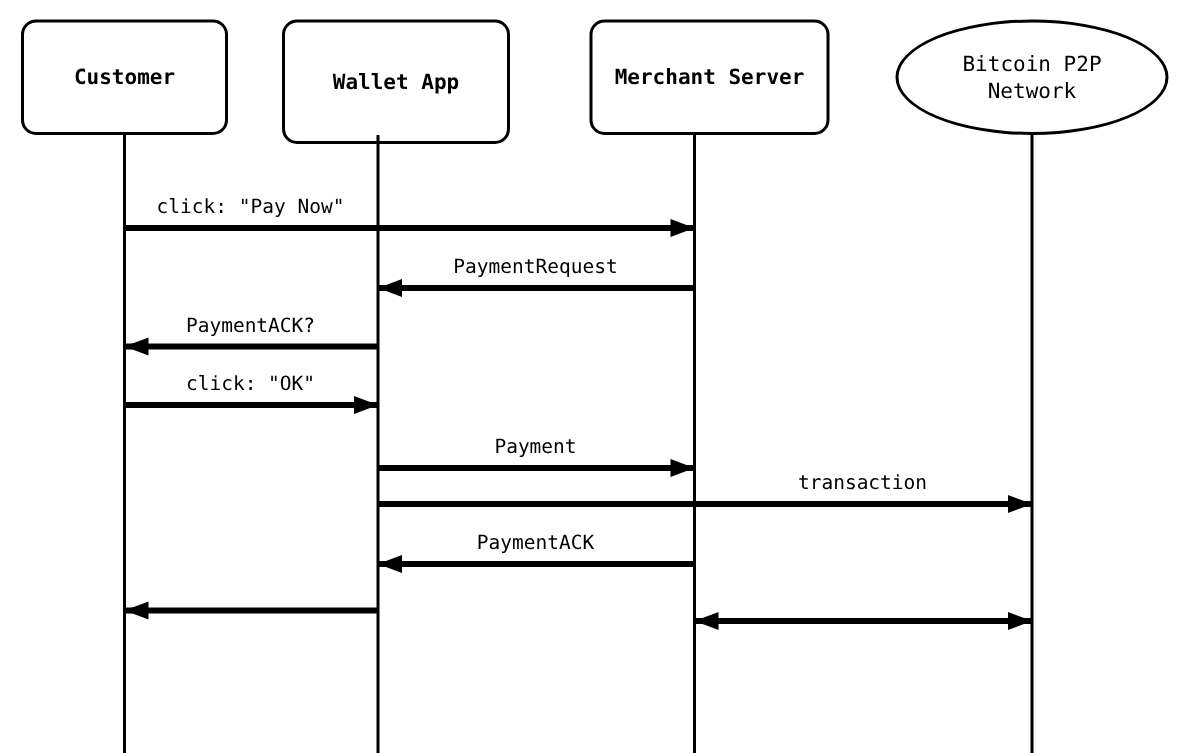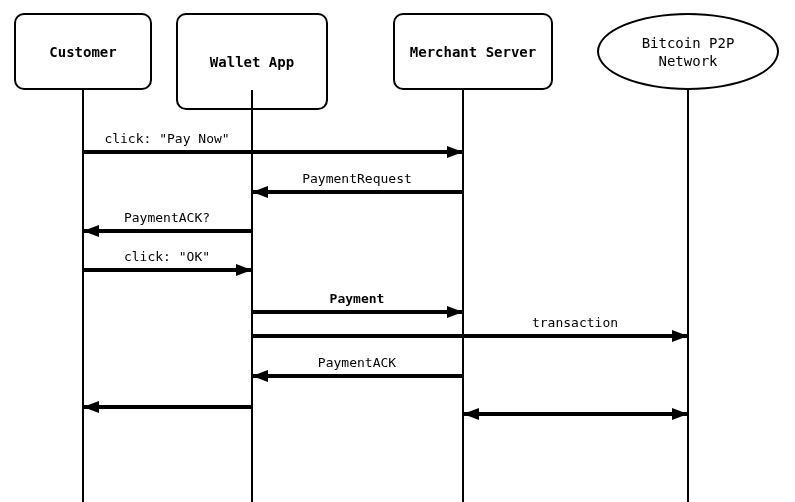--- a/index.html
+++ b/index.html
@@ -60,21 +60,21 @@
   }
 </style>
 </head>
 <body>
 
 <div class="stage" id="stage" style="--line: #000000; background: rgb(255, 255, 255);">
     <div class="actor rect" style="left: 14px; top: 13px; width: 138px; height: 77px;">
       <span class="actor-label">Customer</span>
     </div>
     <div class="lifeline" style="left: 82px; top: 90px; height: 412px;"></div>
-    <div class="actor rect" style="left: 176px; top: 13px; width: 152px; height: 97px;">
+    <div class="actor rect" style="left: 188px; top: 13px; width: 152px; height: 83px;">
       <span class="actor-label">Wallet App</span>
     </div>
     <div class="lifeline" style="left: 251px; top: 90px; height: 412px;"></div>
     <div class="actor rect" style="left: 393px; top: 13px; width: 160px; height: 77px;">
       <span class="actor-label">Merchant Server</span>
     </div>
     <div class="lifeline" style="left: 462px; top: 90px; height: 412px;"></div>
     <div class="actor ellipse" style="left: 597px; top: 13px; width: 182px; height: 77px;">
       <span class="actor-label">Bitcoin P2P
 Network</span>
@@ -87,21 +87,21 @@
     <div class="arrowhead left" style="left: 252px; top: 186px;"></div>
     <div class="msg-label" style="left: 357px; top: 170px;">PaymentRequest</div>
     <div class="msg-line" style="left: 83px; top: 229px; width: 169px;"></div>
     <div class="arrowhead left" style="left: 83px; top: 225px;"></div>
     <div class="msg-label" style="left: 167px; top: 209px;">PaymentACK?</div>
     <div class="msg-line" style="left: 83px; top: 268px; width: 169px;"></div>
     <div class="arrowhead right" style="left: 236px; top: 264px;"></div>
     <div class="msg-label" style="left: 167px; top: 248px;">click: "OK"</div>
     <div class="msg-line" style="left: 252px; top: 310px; width: 211px;"></div>
     <div class="arrowhead right" style="left: 447px; top: 306px;"></div>
-    <div class="msg-label" style="left: 357px; top: 290px; font-weight: bold;">Payment</div>
+    <div class="msg-label" style="left: 357px; top: 290px;">Payment</div>
     <div class="msg-line" style="left: 252px; top: 334px; width: 436px;"></div>
     <div class="arrowhead right" style="left: 672px; top: 330px;"></div>
     <div class="msg-label" style="left: 575px; top: 314px;">transaction</div>
     <div class="msg-line" style="left: 252px; top: 374px; width: 211px;"></div>
     <div class="arrowhead left" style="left: 252px; top: 370px;"></div>
     <div class="msg-label" style="left: 357px; top: 354px;">PaymentACK</div>
     <div class="msg-line" style="left: 83px; top: 405px; width: 169px;"></div>
     <div class="arrowhead left" style="left: 83px; top: 401px;"></div>
     <div class="msg-line" style="left: 463px; top: 412px; width: 225px;"></div>
     <div class="arrowhead right" style="left: 672px; top: 408px;"></div>

